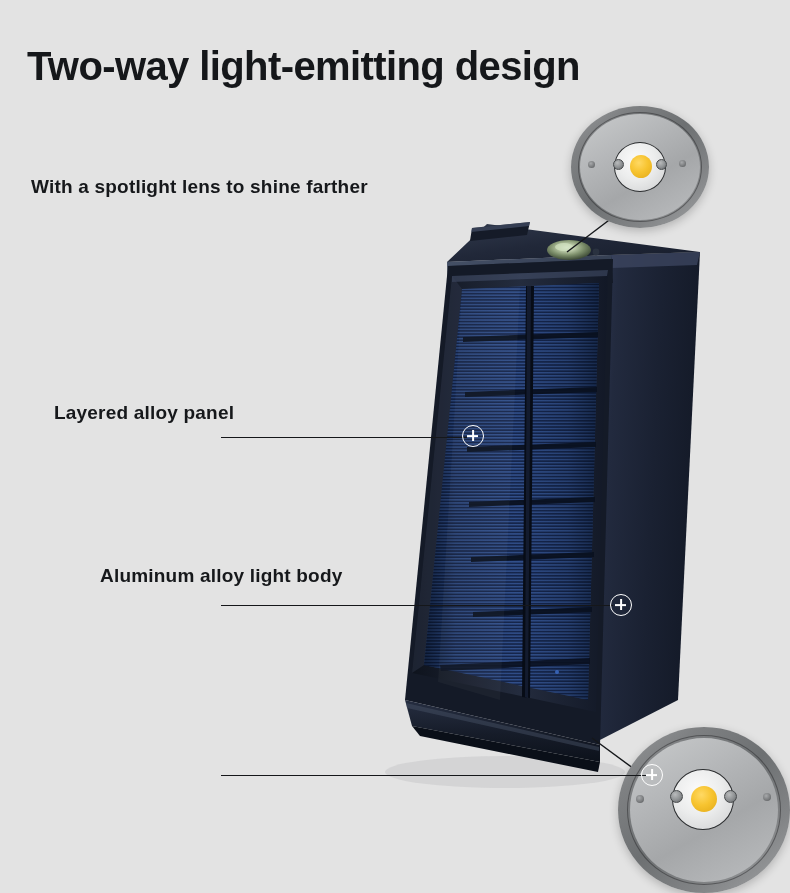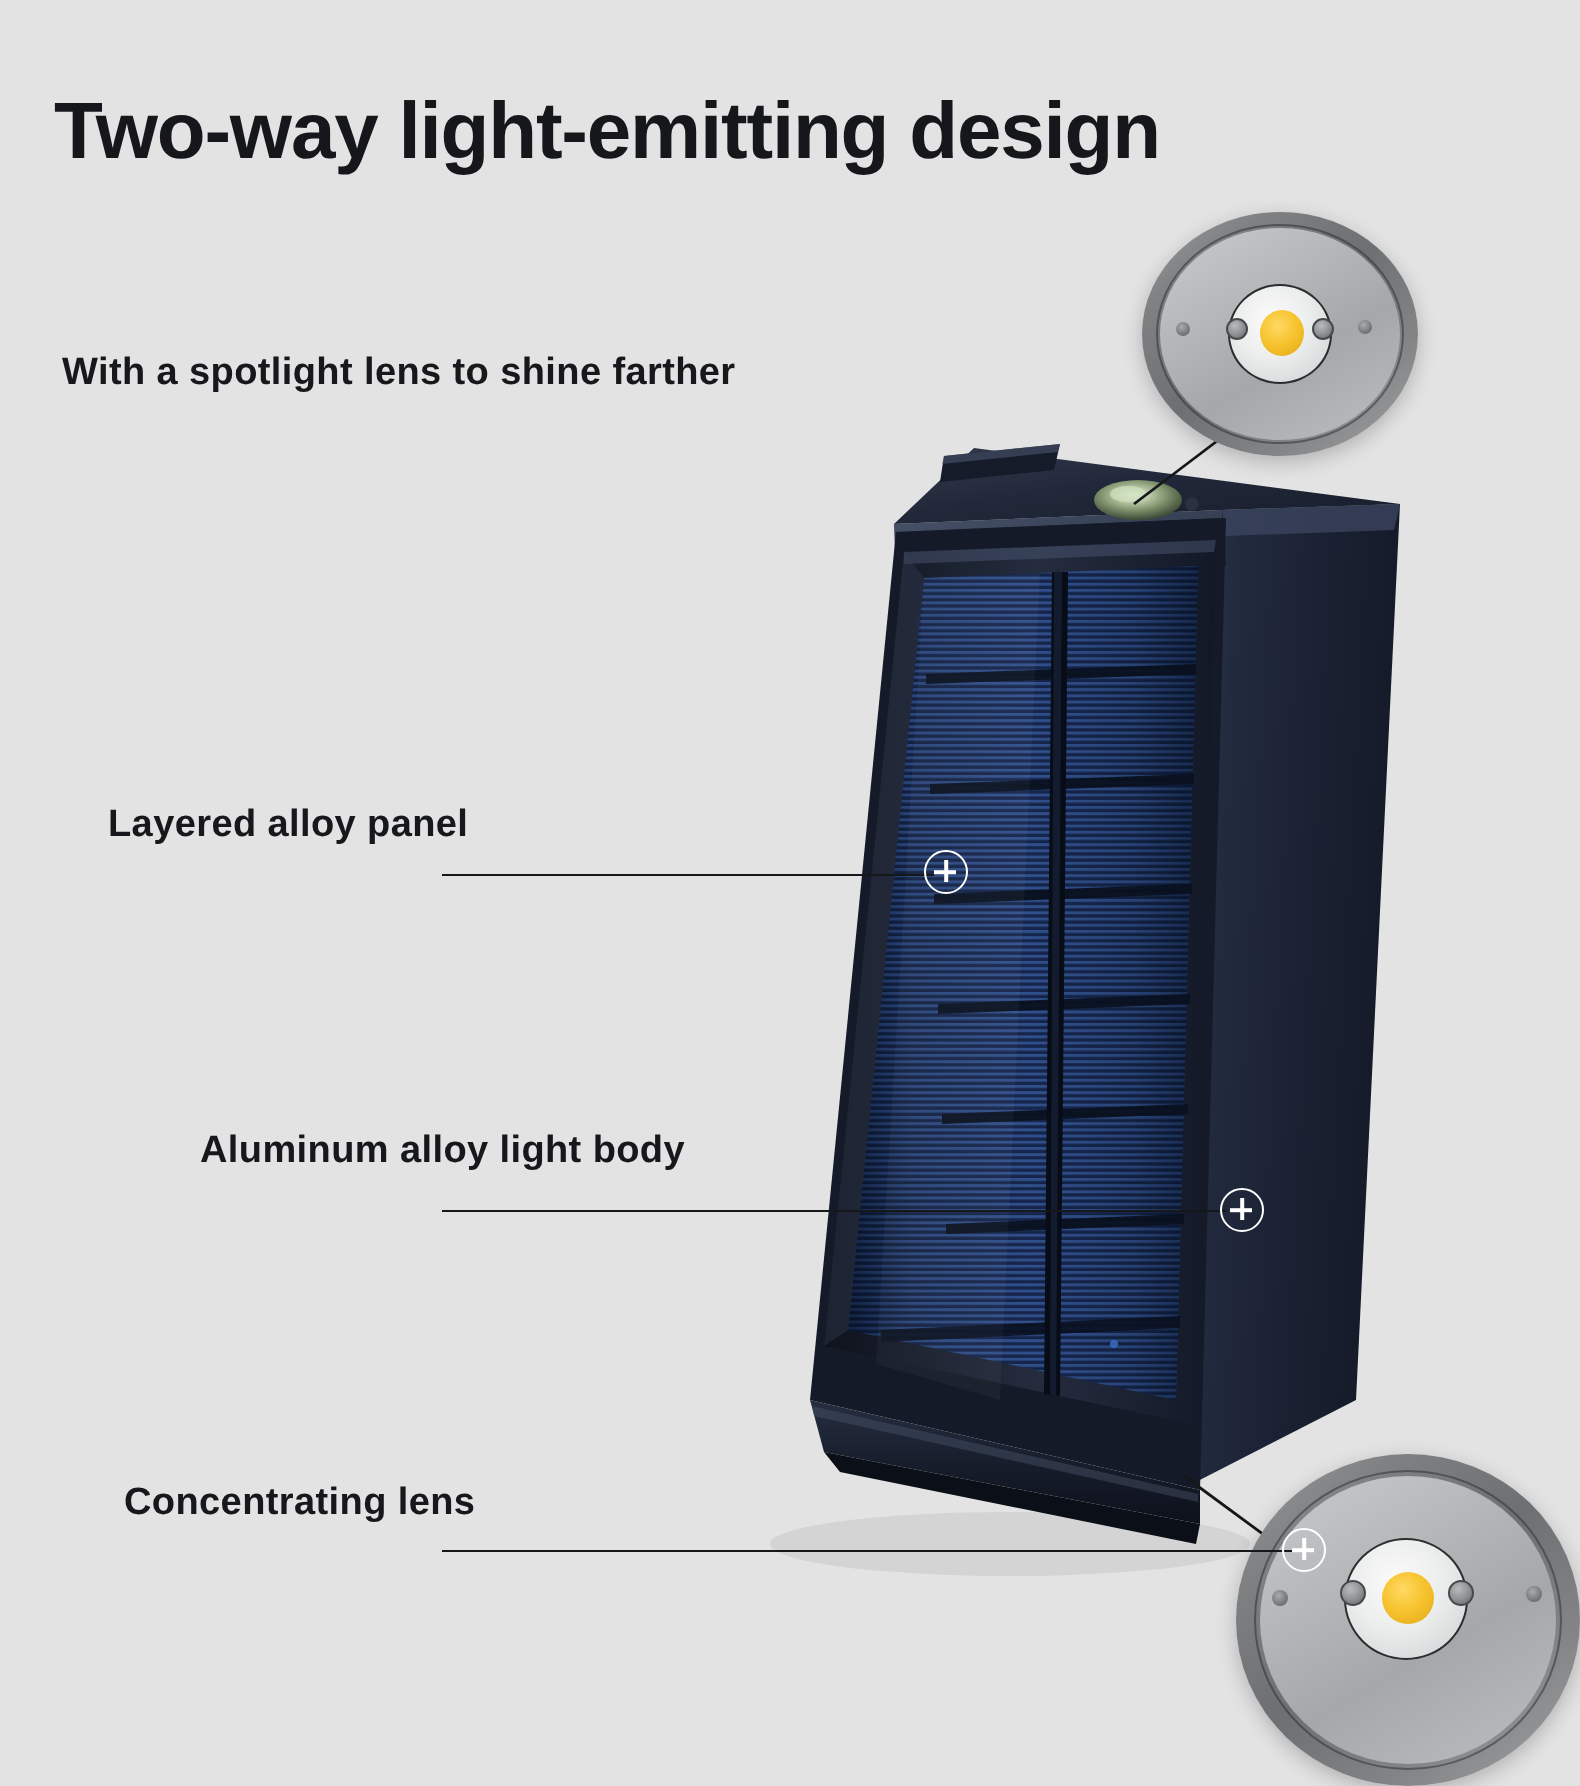--- a/index.html
+++ b/index.html
@@ -302,15 +302,14 @@
   <div class="crosshair ch-lens"></div>
 
   <div class="headline">Two-way light-emitting design</div>
 
   <div class="callout-label label-spotlight">With a spotlight lens to shine farther</div>
 
   <div class="callout-label label-panel">Layered alloy panel</div>
 
   <div class="callout-label label-body">Aluminum alloy light body</div>
 
-  <div class="callout-label label-lens">Concentrating lens</div>
 
 </div>
 
 </body></html>

